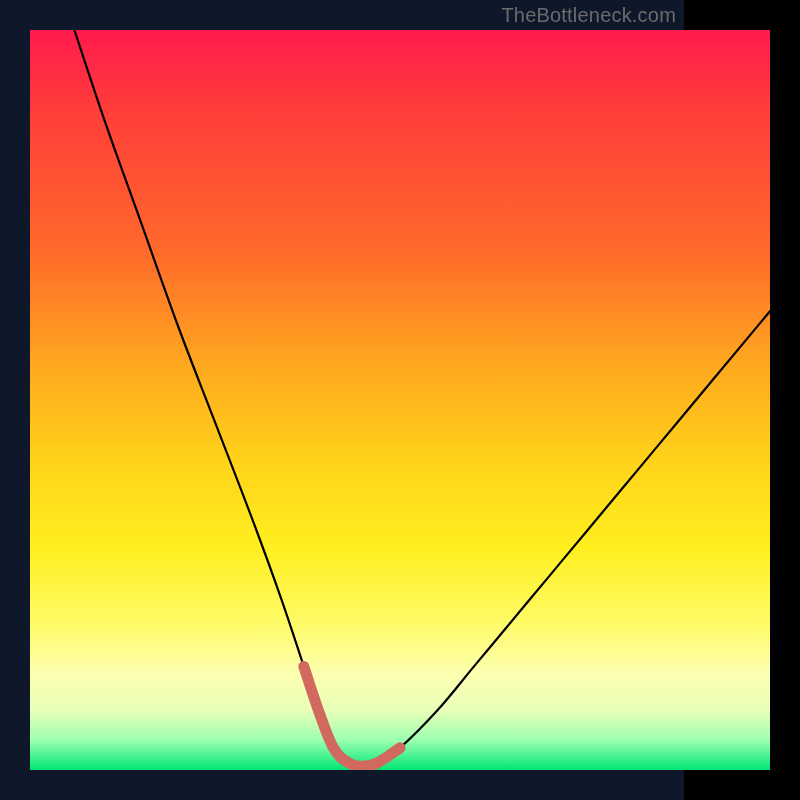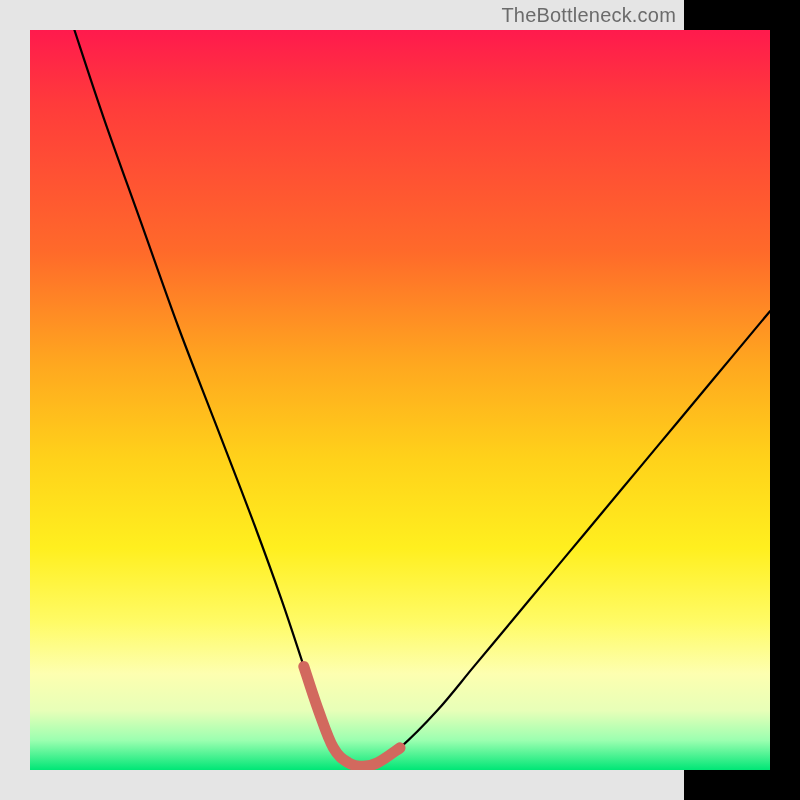--- a/index.html
+++ b/index.html
@@ -9,21 +9,21 @@
     height: 800px;
     overflow: hidden;
     background: #000;
     font-family: Arial, Helvetica, sans-serif;
   }
   .frame {
     position: absolute;
     top: 0; left: 0;
     width: 684px;
     height: 800px;
-    background: #e5e5e5;
+    background: #0f172a;
   }
   .plot-area {
     position: absolute;
     top: 30px;
     left: 30px;
     width: 740px;
     height: 740px;
     overflow: hidden;
   }
   .gradient-bg {

